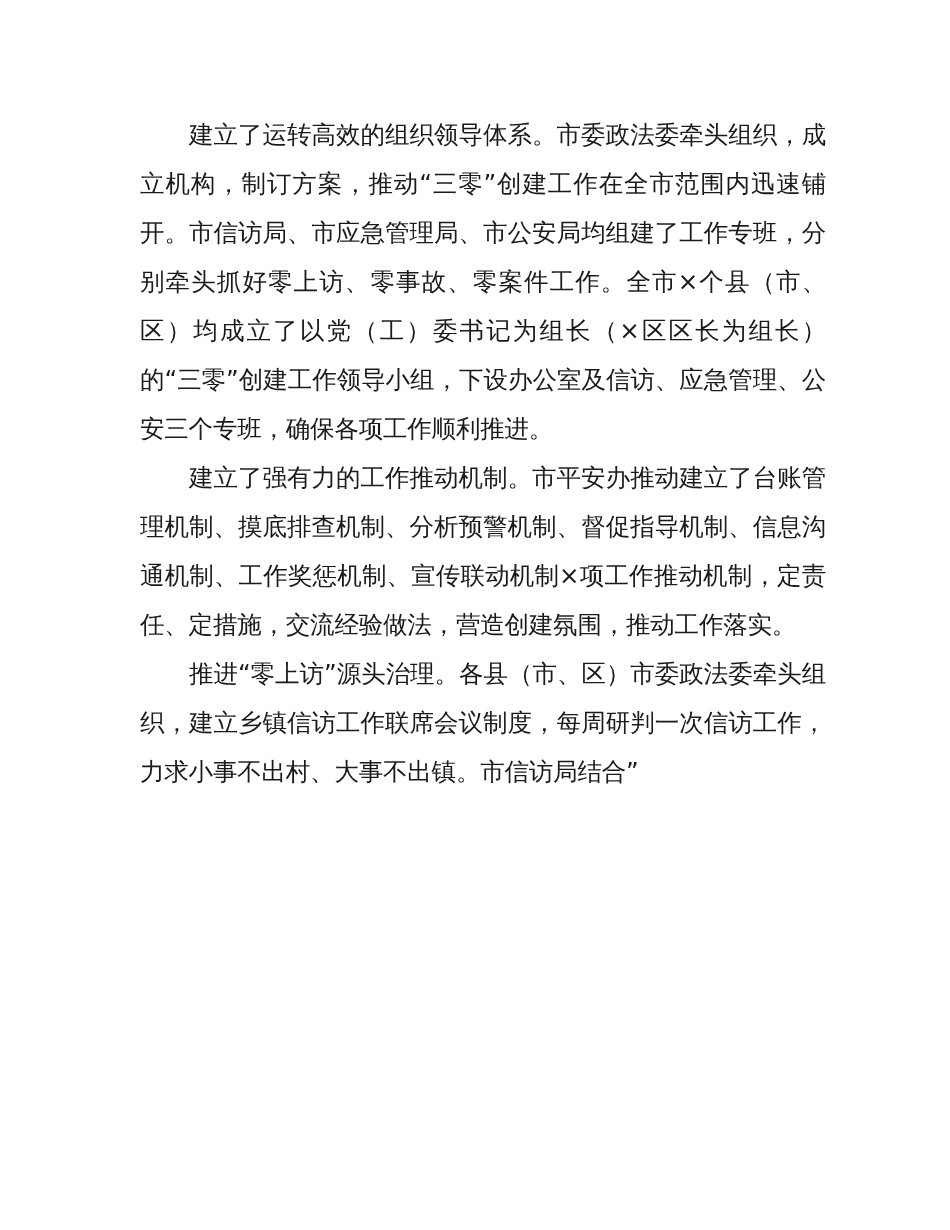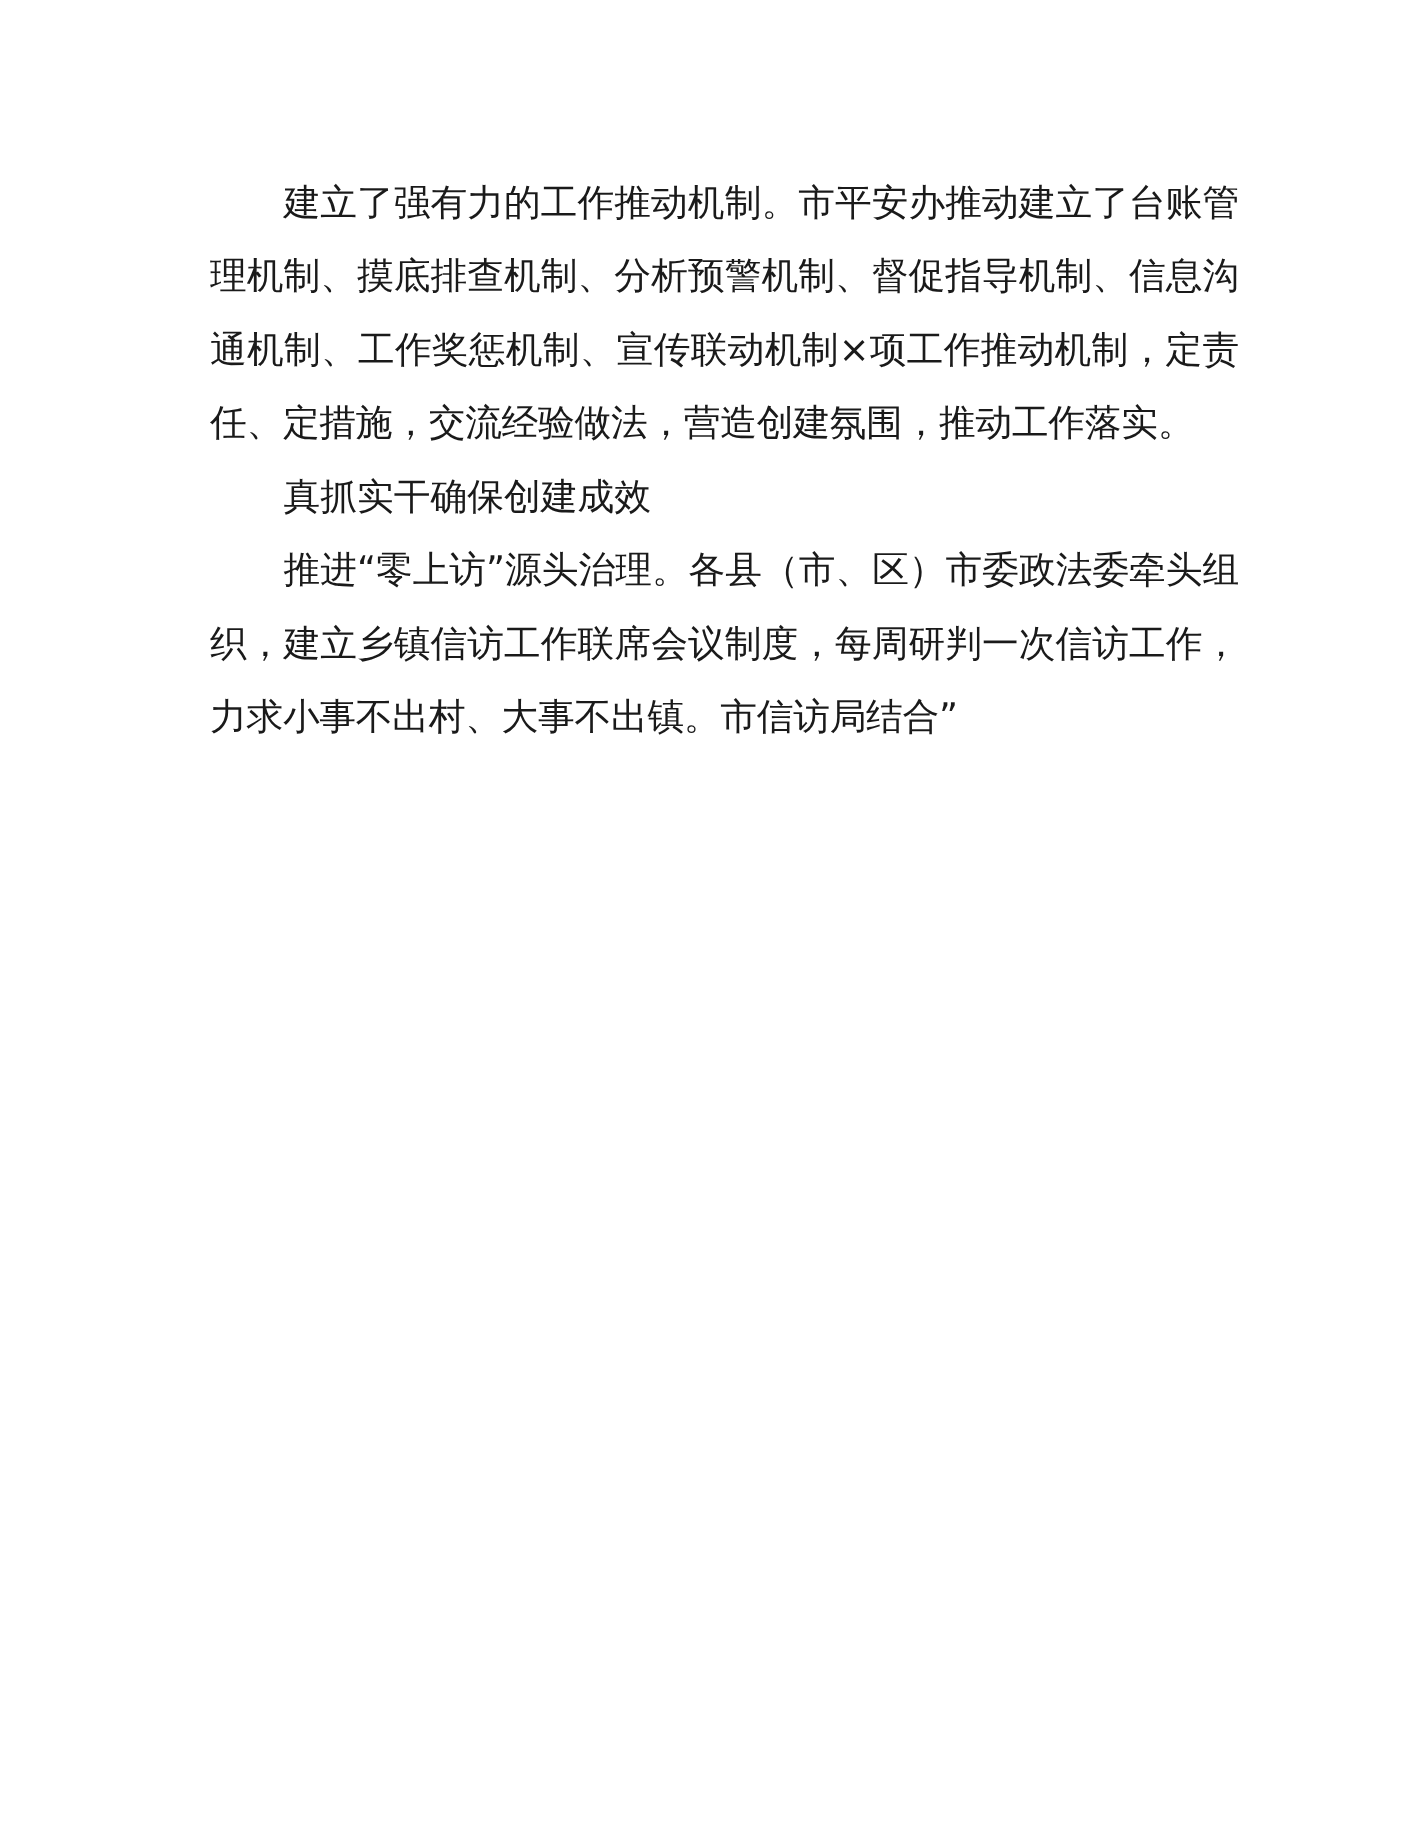--- a/index.html
+++ b/index.html
@@ -32,16 +32,16 @@
     }
     .heading {
       margin: 0;
       text-indent: 49px;
     }
   </style>
 </head>
 <body>
 
 <div class="page">
+  <p class="para">建立了运转高效的组织领导体系。市委政法委牵头组织，成立机构，制订方案，推动“三零”创建工作在全市范围内迅速铺开。市信访局、市应急管理局、市公安局均组建了工作专班，分别牵头抓好零上访、零事故、零案件工作。全市×个县（市、区）均成立了以党（工）委书记为组长（×区区长为组长）的“三零”创建工作领导小组，下设办公室及信访、应急管理、公安三个专班，确保各项工作顺利推进。</p>
   <p class="para">建立了强有力的工作推动机制。市平安办推动建立了台账管理机制、摸底排查机制、分析预警机制、督促指导机制、信息沟通机制、工作奖惩机制、宣传联动机制×项工作推动机制，定责任、定措施，交流经验做法，营造创建氛围，推动工作落实。</p>
-  <p class="heading">真抓实干确保创建成效</p>
   <p class="para">推进“零上访”源头治理。各县（市、区）市委政法委牵头组织，建立乡镇信访工作联席会议制度，每周研判一次信访工作，力求小事不出村、大事不出镇。市信访局结合”</p>
 </div>
 
 </body></html>

